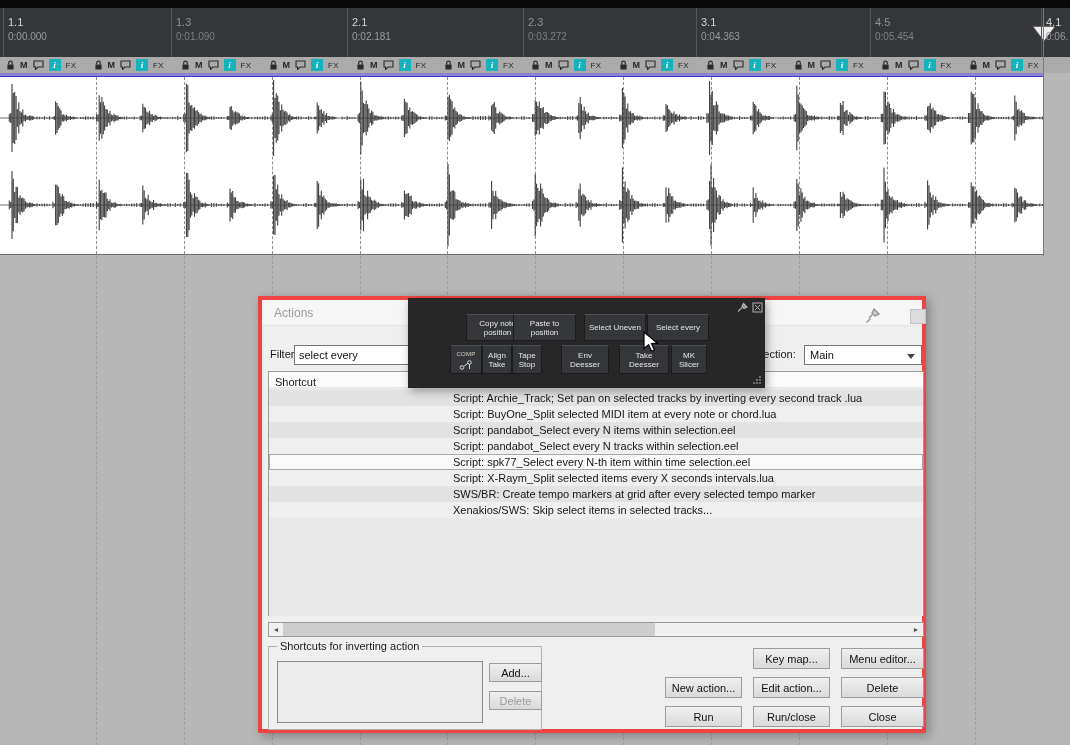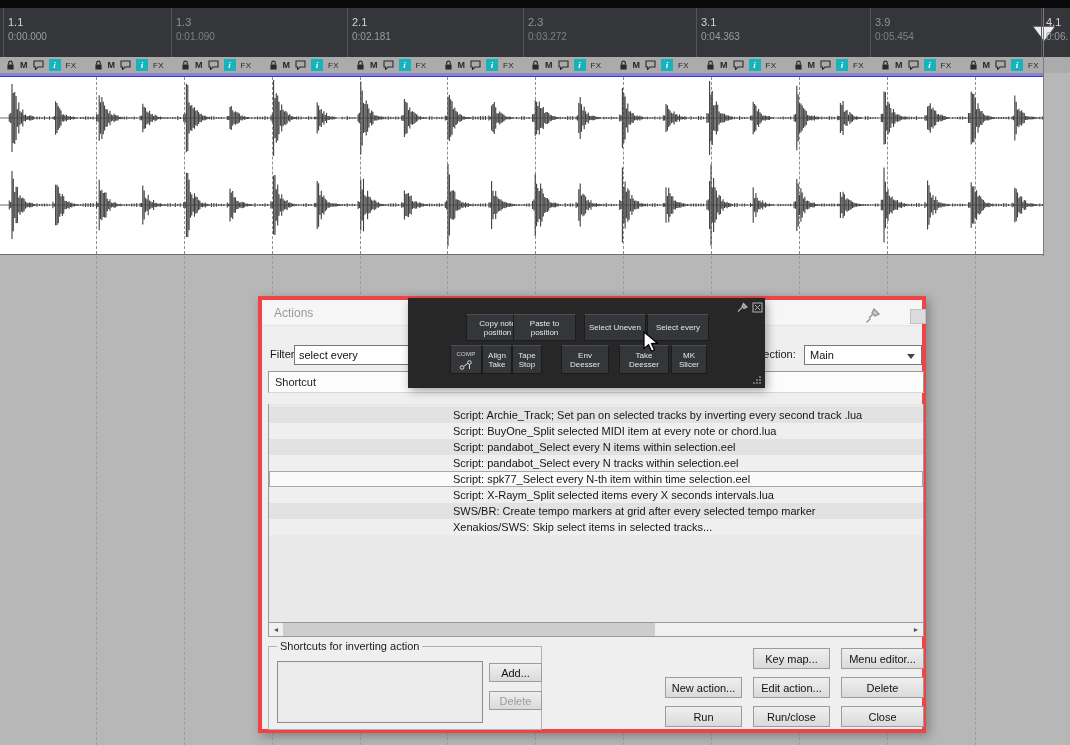--- a/index.html
+++ b/index.html
@@ -30,21 +30,21 @@
 
 .dialog{position:absolute;left:258px;top:296px;width:668px;height:437px;background:#efefef;border:4px solid #ef4444;box-shadow:3px 3px 10px rgba(0,0,0,.3);z-index:10}
 .dlg-title{position:absolute;left:0;top:0;right:0;height:26px;background:#f6f6f6;color:#9a9a9a;font-size:12px;line-height:26px;padding-left:12px;border-bottom:1px solid #e4e4e4}
 .dlg-sq{position:absolute;left:648px;top:9px;width:16px;height:15px;background:#dcdcdc;border:1px solid #c2c2c2}
 .pin{position:absolute}
 .lbl{position:absolute;font-size:11px;color:#1a1a1a;white-space:nowrap}
 .filter-input{position:absolute;left:32px;top:45px;width:246px;height:20px;border:1px solid #767676;background:#fff;font-size:11px;padding:0 4px;font-family:"Liberation Sans",sans-serif;color:#111}
 .combo{position:absolute;left:542px;top:45px;width:118px;height:20px;border:1px solid #767676;background:#fff;font-size:11px;color:#111;display:flex;align-items:center;padding-left:5px}
 .combo .arr{position:absolute;right:6px;top:8px;width:0;height:0;border-left:4px solid transparent;border-right:4px solid transparent;border-top:5px solid #444}
 .list-hdr{position:absolute;left:6px;top:71px;width:656px;height:22px;background:#fcfcfc;border:1px solid #9a9a9a;border-bottom:1px solid #d8d8d8;font-size:11px;color:#1a1a1a;line-height:20px;padding-left:6px}
-.list-body{position:absolute;left:6px;top:104px;width:656px;height:229px;background:#e9e9e9;border-left:1px solid #9a9a9a;border-right:1px solid #9a9a9a;overflow:hidden;padding-top:3px}
+.list-body{position:absolute;left:6px;top:87px;width:656px;height:229px;background:#e9e9e9;border-left:1px solid #9a9a9a;border-right:1px solid #9a9a9a;overflow:hidden;padding-top:3px}
 .lrow{height:16px;font-size:11px;line-height:16px;color:#151515;padding-left:184px;white-space:nowrap}
 .lrow.odd{background:#e2e2e2}
 .lrow.even{background:#efefef}
 .lrow.selected{background:#fafafa;outline:1px solid #a8a8a8;outline-offset:-1px}
 .hscroll{position:absolute;left:6px;top:322px;width:656px;height:15px;background:#f0f0f0;border:1px solid #9a9a9a}
 .hs-btn{position:absolute;top:0;width:14px;height:13px;background:#f0f0f0;color:#555;font-size:7px;line-height:13px;text-align:center;cursor:default}
 .hs-thumb{position:absolute;left:14px;top:0;width:372px;height:13px;background:#cdcdcd}
 .groupbox{position:absolute;left:6px;top:346px;width:274px;height:84px;border:1px solid #b0b0b0}
 .groupbox .glabel{position:absolute;left:8px;top:-7px;background:#efefef;padding:0 3px;font-size:11px;color:#1a1a1a;white-space:nowrap}
 .slist{position:absolute;left:8px;top:14px;width:206px;height:62px;background:#ececec;border:1px solid #8a8a8a}
@@ -82,21 +82,21 @@
       </div>
       <div class="marker minor" style="left: 528px;">
         <span class="bar">2.3</span>
         <span class="time">0:03.272</span>
       </div>
       <div class="marker" style="left: 701px;">
         <span class="bar">3.1</span>
         <span class="time">0:04.363</span>
       </div>
       <div class="marker minor" style="left: 875px;">
-        <span class="bar">3.9</span>
+        <span class="bar">4.5</span>
         <span class="time">0:05.454</span>
       </div>
       <div class="marker" style="left: 1046px;">
         <span class="bar">4.1</span>
         <span class="time">0:06.</span>
       </div>
     </div>
 
   <div class="iconstrip">
       <div class="igroup" style="left: 6px;">

